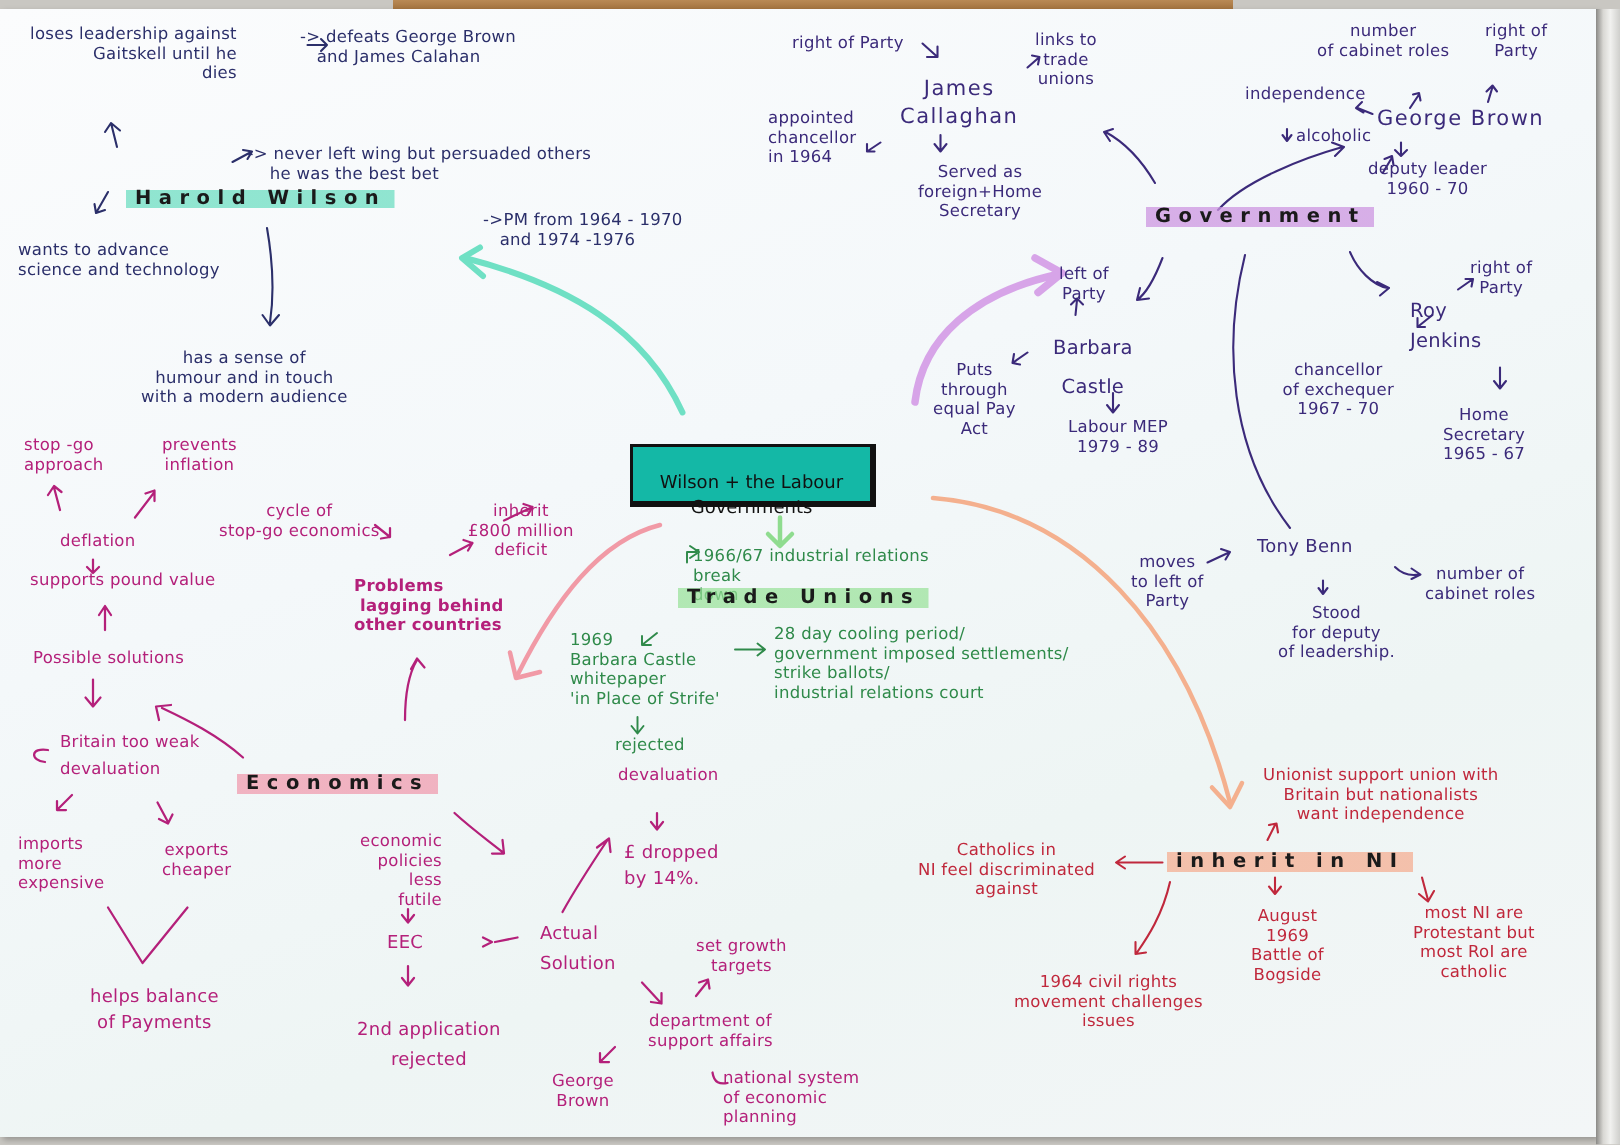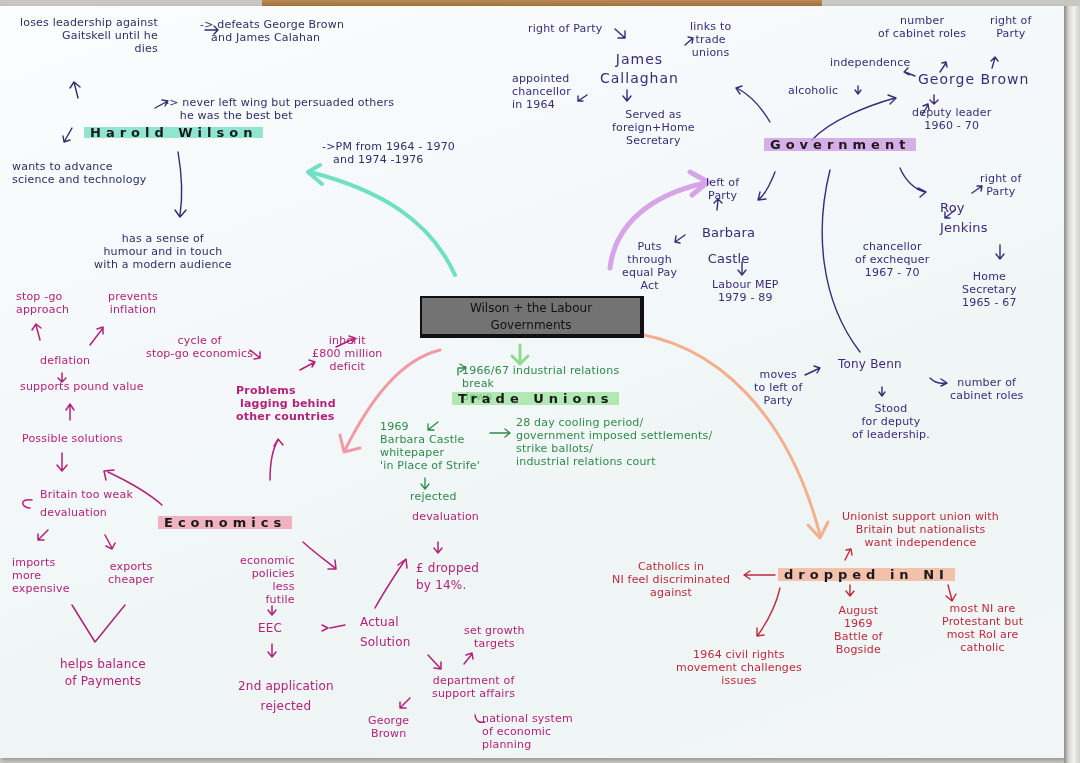--- a/index.html
+++ b/index.html
@@ -12,21 +12,21 @@
   .purple { color:#3b2a7a; }
   .mag { color:#b4207a; }
   .green { color:#2f8a4a; }
   .red { color:#c0283c; }
   .title { font-size:13px; letter-spacing:5px; font-weight:bold; color:#1a1a1a; }
   .hl-teal { background:linear-gradient(transparent 15%,rgba(100,220,190,0.7) 15%,rgba(100,220,190,0.7) 85%,transparent 85%); }
   .hl-lilac { background:linear-gradient(transparent 10%,rgba(205,150,225,0.75) 10%,rgba(205,150,225,0.75) 90%,transparent 90%); }
   .hl-pink { background:linear-gradient(transparent 10%,rgba(240,150,170,0.7) 10%,rgba(240,150,170,0.7) 90%,transparent 90%); }
   .hl-green { background:linear-gradient(transparent 10%,rgba(150,225,150,0.7) 10%,rgba(150,225,150,0.7) 90%,transparent 90%); }
   .hl-orange { background:linear-gradient(transparent 10%,rgba(245,170,140,0.7) 10%,rgba(245,170,140,0.7) 90%,transparent 90%); }
-  .center-box { position:absolute; left:420px; top:296px; width:224px; height:42px; border:2px solid #111; border-right-width:4px; border-bottom-width:4px; background:#737373; font-size:12px; line-height:17px; text-align:center; color:#111; padding-top:2px; box-sizing:border-box; }
+  .center-box { position:absolute; left:420px; top:296px; width:164px; height:42px; border:2px solid #111; border-right-width:4px; border-bottom-width:4px; background:#14b8a6; font-size:12px; line-height:17px; text-align:center; color:#111; padding-top:15px; box-sizing:border-box; }
   svg.lines { position:absolute; left:0; top:0; }
 </style>
 </head>
 <body>
 
 <div class="wood"></div>
 <div class="sheet"></div>
 <div class="sheet-edge"></div>
 
 <svg class="lines" width="1080" height="763">
@@ -156,21 +156,21 @@
 in 1964</div>
 <div class="n purple" style="left:612px;top:108px;">Served as
 foreign+Home
 Secretary</div>
 
 <div class="n purple" style="left:878px;top:14px;">number
 of cabinet roles</div>
 <div class="n purple" style="left:990px;top:14px;">right of
 Party</div>
 <div class="n purple" style="left:830px;top:56px;">independence</div>
-<div class="n purple" style="left:788px;top:84px;">alcoholic</div>
+<div class="n purple" style="left:864px;top:84px;">alcoholic</div>
 <div class="n purple" style="left:918px;top:70px;font-size:14px;line-height:18px;letter-spacing:1px;">George Brown</div>
 <div class="n purple" style="left:912px;top:106px;">deputy leader
 1960 - 70</div>
 
 <div class="n purple" style="left:706px;top:176px;">left of
 Party</div>
 <div class="n purple" style="left:702px;top:220px;font-size:13px;line-height:26px;">Barbara
 Castle</div>
 <div class="n purple" style="left:622px;top:240px;">Puts
 through
@@ -254,21 +254,21 @@
 <div class="n mag" style="left:464px;top:624px;">set growth
 targets</div>
 <div class="n mag" style="left:432px;top:674px;">department of
 support affairs</div>
 <div class="n mag" style="left:368px;top:714px;">George
 Brown</div>
 <div class="n mag" style="left:482px;top:712px;text-align:left;">national system
 of economic
 planning</div>
 
-<div class="n title hl-orange" style="left:778px;top:566px;padding:2px 6px;">dropped in NI</div>
+<div class="n title hl-orange" style="left:778px;top:566px;padding:2px 6px;">inherit in NI</div>
 <div class="n red" style="left:842px;top:510px;">Unionist support union with
 Britain but nationalists
 want independence</div>
 <div class="n red" style="left:612px;top:560px;">Catholics in
 NI feel discriminated
 against</div>
 <div class="n red" style="left:676px;top:648px;">1964 civil rights
 movement challenges
 issues</div>
 <div class="n red" style="left:834px;top:604px;">August

